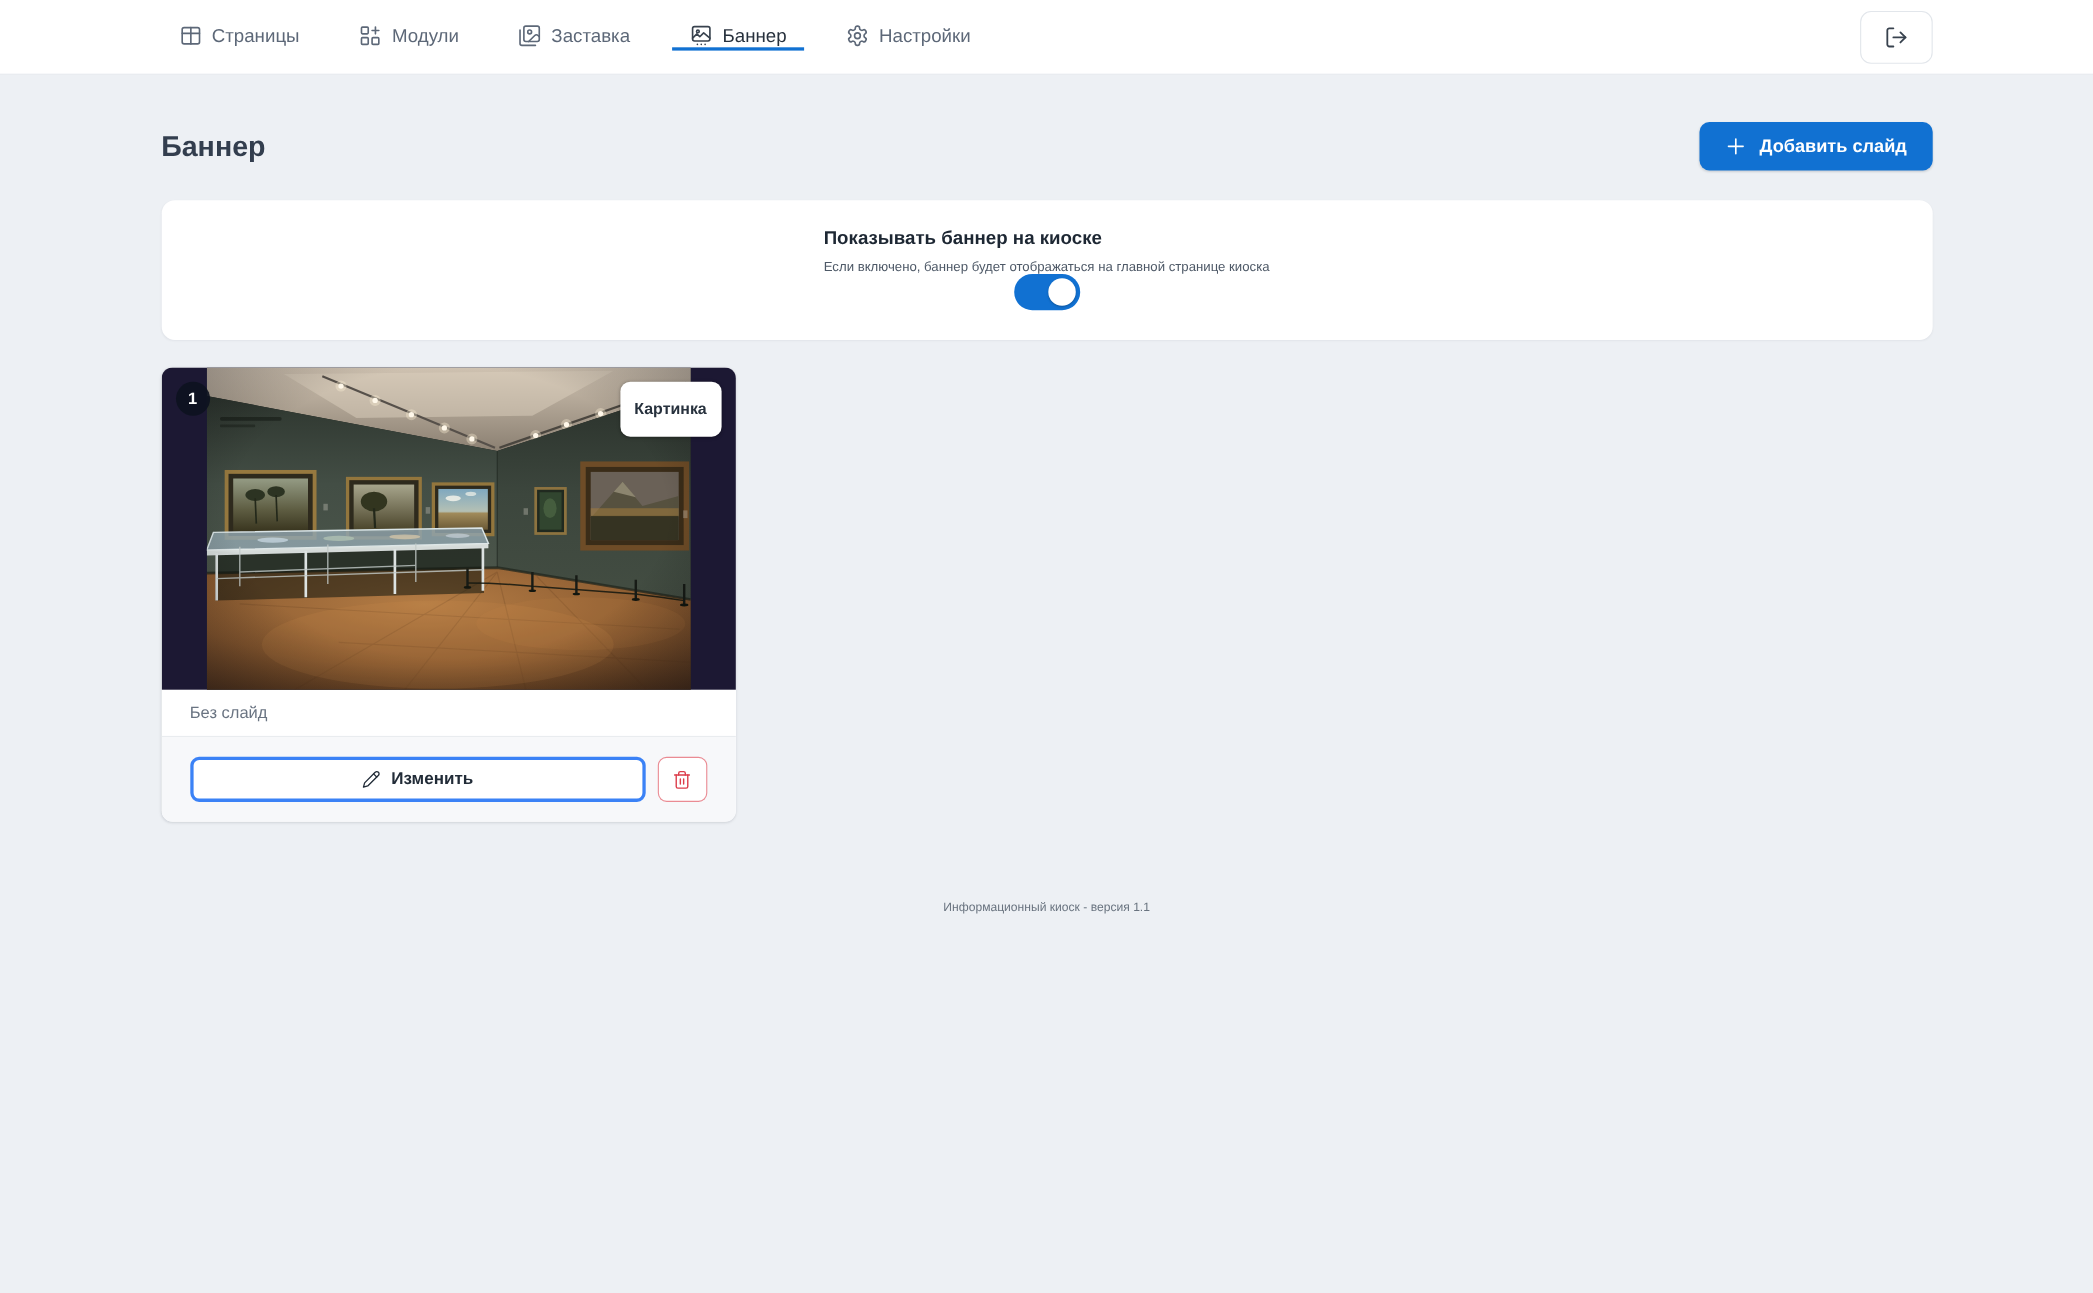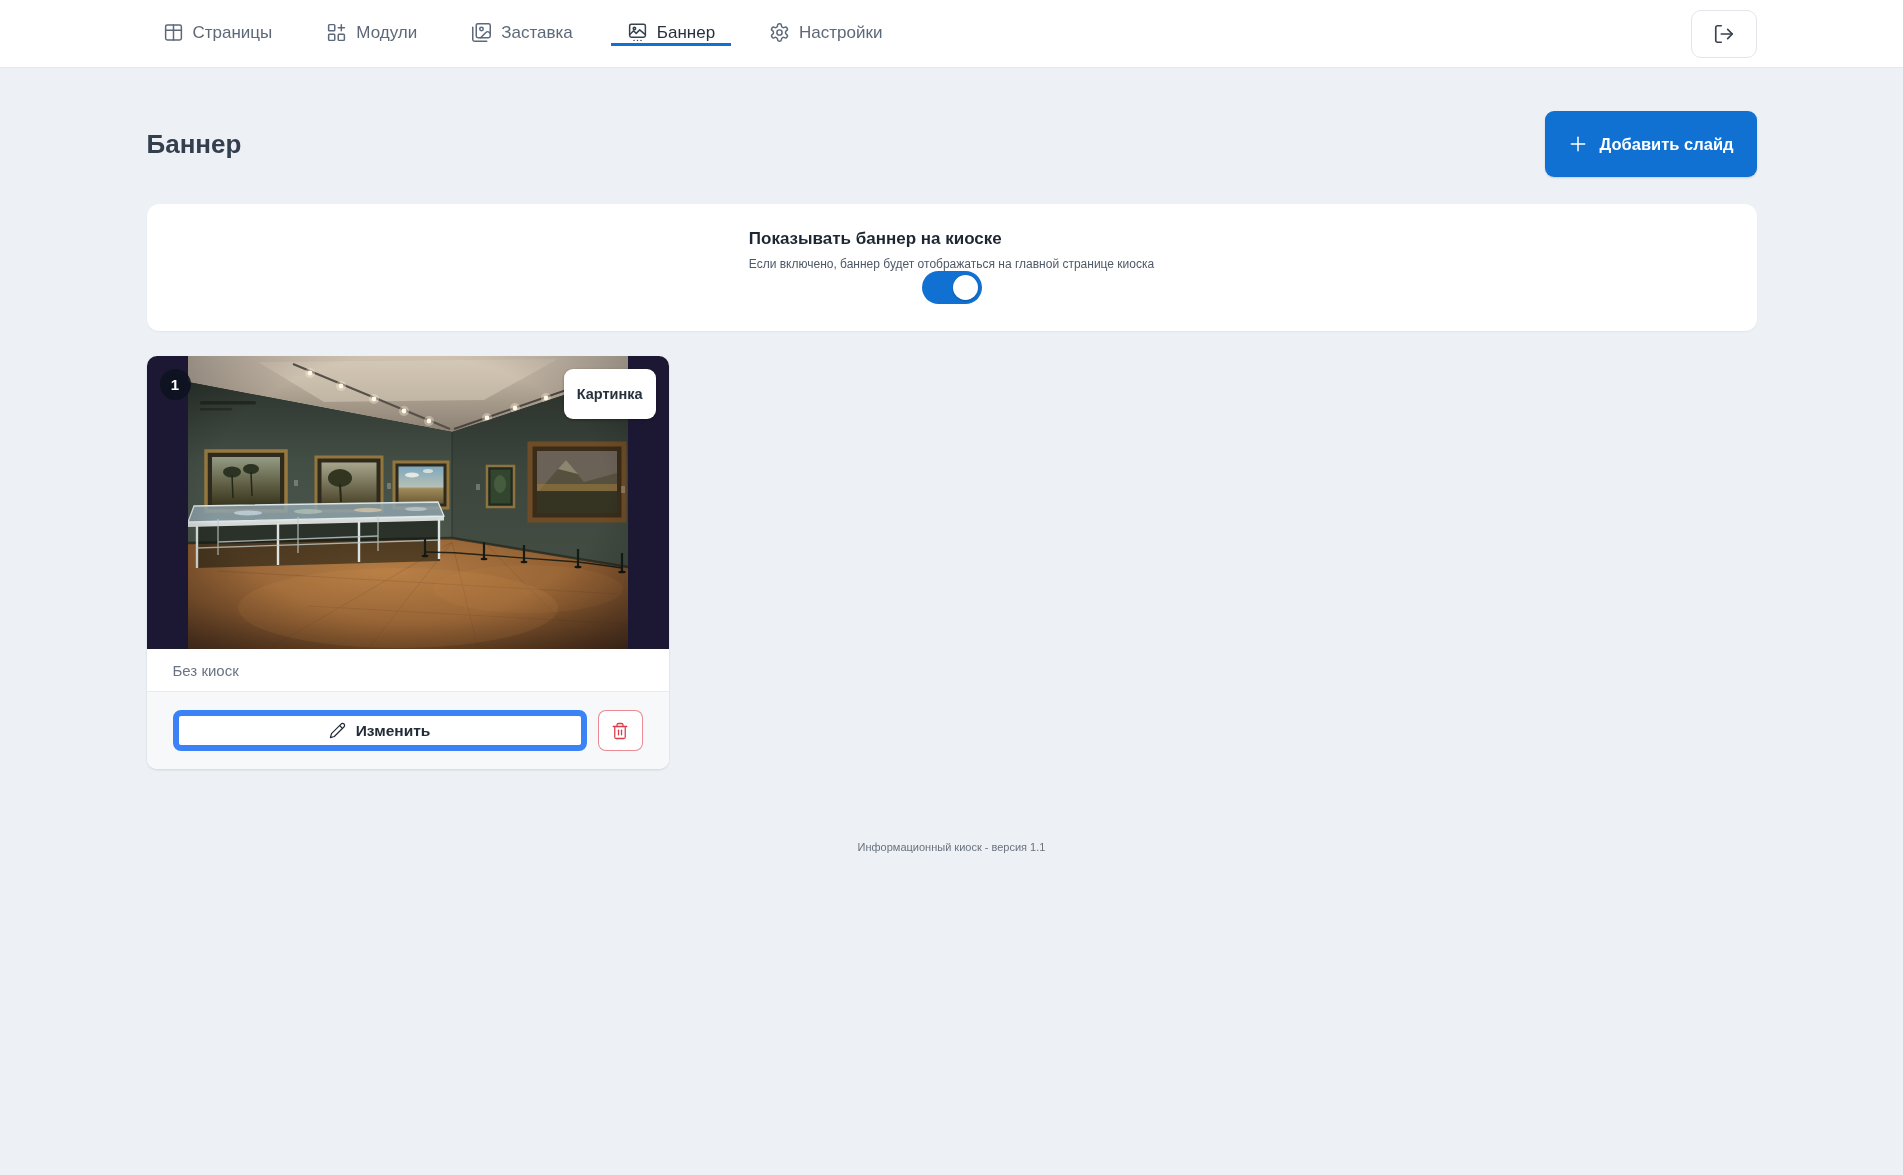--- a/index.html
+++ b/index.html
@@ -20,21 +20,21 @@
   .tab.active { color:#27313d; border-bottom-color:var(--accent); }
   .tab.active svg { stroke:#38424e; }
   .logout-btn { align-self:center; width:66px; height:48px; background:#fff; border:1px solid #e2e6eb;
                 border-radius:10px; display:flex; align-items:center; justify-content:center; cursor:pointer; }
   .logout-btn svg { width:22px; height:22px; stroke:#38424e; fill:none; stroke-width:1.8; stroke-linecap:round; stroke-linejoin:round; }
 
   
   .content { width:1610px; margin:0 auto; }
   .page-head { margin-top:43px; display:flex; align-items:center; justify-content:space-between; }
   .page-title { font-size:26px; font-weight:700; color:#333e4e; }
-  .btn-primary { display:flex; align-items:center; gap:12px; height:66px; padding:0 23px;
+  .btn-primary { display:flex; align-items:center; gap:12px; height:44px; padding:0 23px;
                  background:var(--accent); color:#fff; border:none; border-radius:9px;
                  font-family:inherit; font-size:16.5px; font-weight:700; cursor:pointer;
                  box-shadow:0 1px 2px rgba(16,24,40,.15); }
   .btn-primary svg { width:20px; height:20px; stroke:#fff; fill:none; stroke-width:1.8; stroke-linecap:round; }
 
   .toggle-card { margin-top:27px; background:#fff; border-radius:12px; padding:25px 28px 27px;
                  display:flex; align-items:center; justify-content:space-between;
                  box-shadow:0 1px 2px rgba(16,24,40,.05);flex-direction:column; }
   .tc-title { font-size:17px; font-weight:700; color:#1d2733; margin-bottom:8px; }
   .tc-desc  { font-size:12px; color:#4e5967; }
@@ -50,21 +50,21 @@
   .slide-media { height:293px; background:#1c1833; position:relative; display:flex; justify-content:center; }
   .slide-media svg.scene { display:block; }
   .pos-badge { position:absolute; top:13px; left:13px; width:31px; height:31px; border-radius:50%;
                background:rgba(13,18,32,.92); color:#fff; font-size:15px; font-weight:700;
                display:flex; align-items:center; justify-content:center; }
   .type-badge { position:absolute; top:13px; right:13px; background:#fff; color:#27313d;
                 font-size:14.5px; font-weight:600; padding:17px 13px; border-radius:9px;
                 box-shadow:0 1px 3px rgba(0,0,0,.3); }
   .slide-link { padding:13px 26px 12px; font-size:15px; color:#6a7482; background:#fff; border-bottom:1px solid #e9ecef; }
   .slide-actions { background:#f7f8fa; padding:18px 26px; display:flex; align-items:center; gap:11px; }
-  .btn-edit { flex:1; height:41px; background:#fff; border:6px solid #3b82f6; border-radius:8px;
+  .btn-edit { flex:1; height:41px; background:#fff; border:3px solid #3b82f6; border-radius:8px;
               display:flex; align-items:center; justify-content:center; gap:10px;
               font-family:inherit; font-size:15.5px; font-weight:600; color:#222c38; cursor:pointer; }
   .btn-edit svg { width:17px; height:17px; stroke:#222c38; fill:none; stroke-width:1.7; stroke-linecap:round; stroke-linejoin:round; }
   .btn-delete { width:45px; height:41px; background:#fff; border:1px solid rgba(220,61,75,.6); border-radius:8px;
                 display:flex; align-items:center; justify-content:center; cursor:pointer; flex:none; }
   .btn-delete svg { width:18px; height:18px; stroke:var(--danger); fill:none; stroke-width:1.7; stroke-linecap:round; stroke-linejoin:round; }
 
   .version { margin-top:72px; text-align:center; font-size:11px; color:#69737f; }
 </style>
 </head>
@@ -321,21 +321,21 @@
             <ellipse cx="296" cy="203" rx="3.4" ry="1.2"></ellipse>
             <ellipse cx="336" cy="206" rx="3.4" ry="1.2"></ellipse>
             <ellipse cx="390" cy="211" rx="3.6" ry="1.3"></ellipse>
             <ellipse cx="434" cy="216" rx="3.8" ry="1.3"></ellipse>
         </g>
         <rect width="440" height="293" fill="url(#vig)"></rect>
       </svg>
       <div class="pos-badge">1</div>
       <div class="type-badge">Картинка</div>
     </div>
-    <div class="slide-link">Без киоск</div>
+    <div class="slide-link">Без слайд</div>
     <div class="slide-actions">
       <button class="btn-edit">
         <svg viewBox="0 0 24 24">
             <path d="M17 3a2.85 2.83 0 1 1 4 4L7.5 20.5 2 22l1.5-5.5Z"></path>
             <path d="m15 5 4 4"></path>
           </svg>
         <span>Изменить</span>
       </button>
       <button class="btn-delete">
         <svg viewBox="0 0 24 24">

